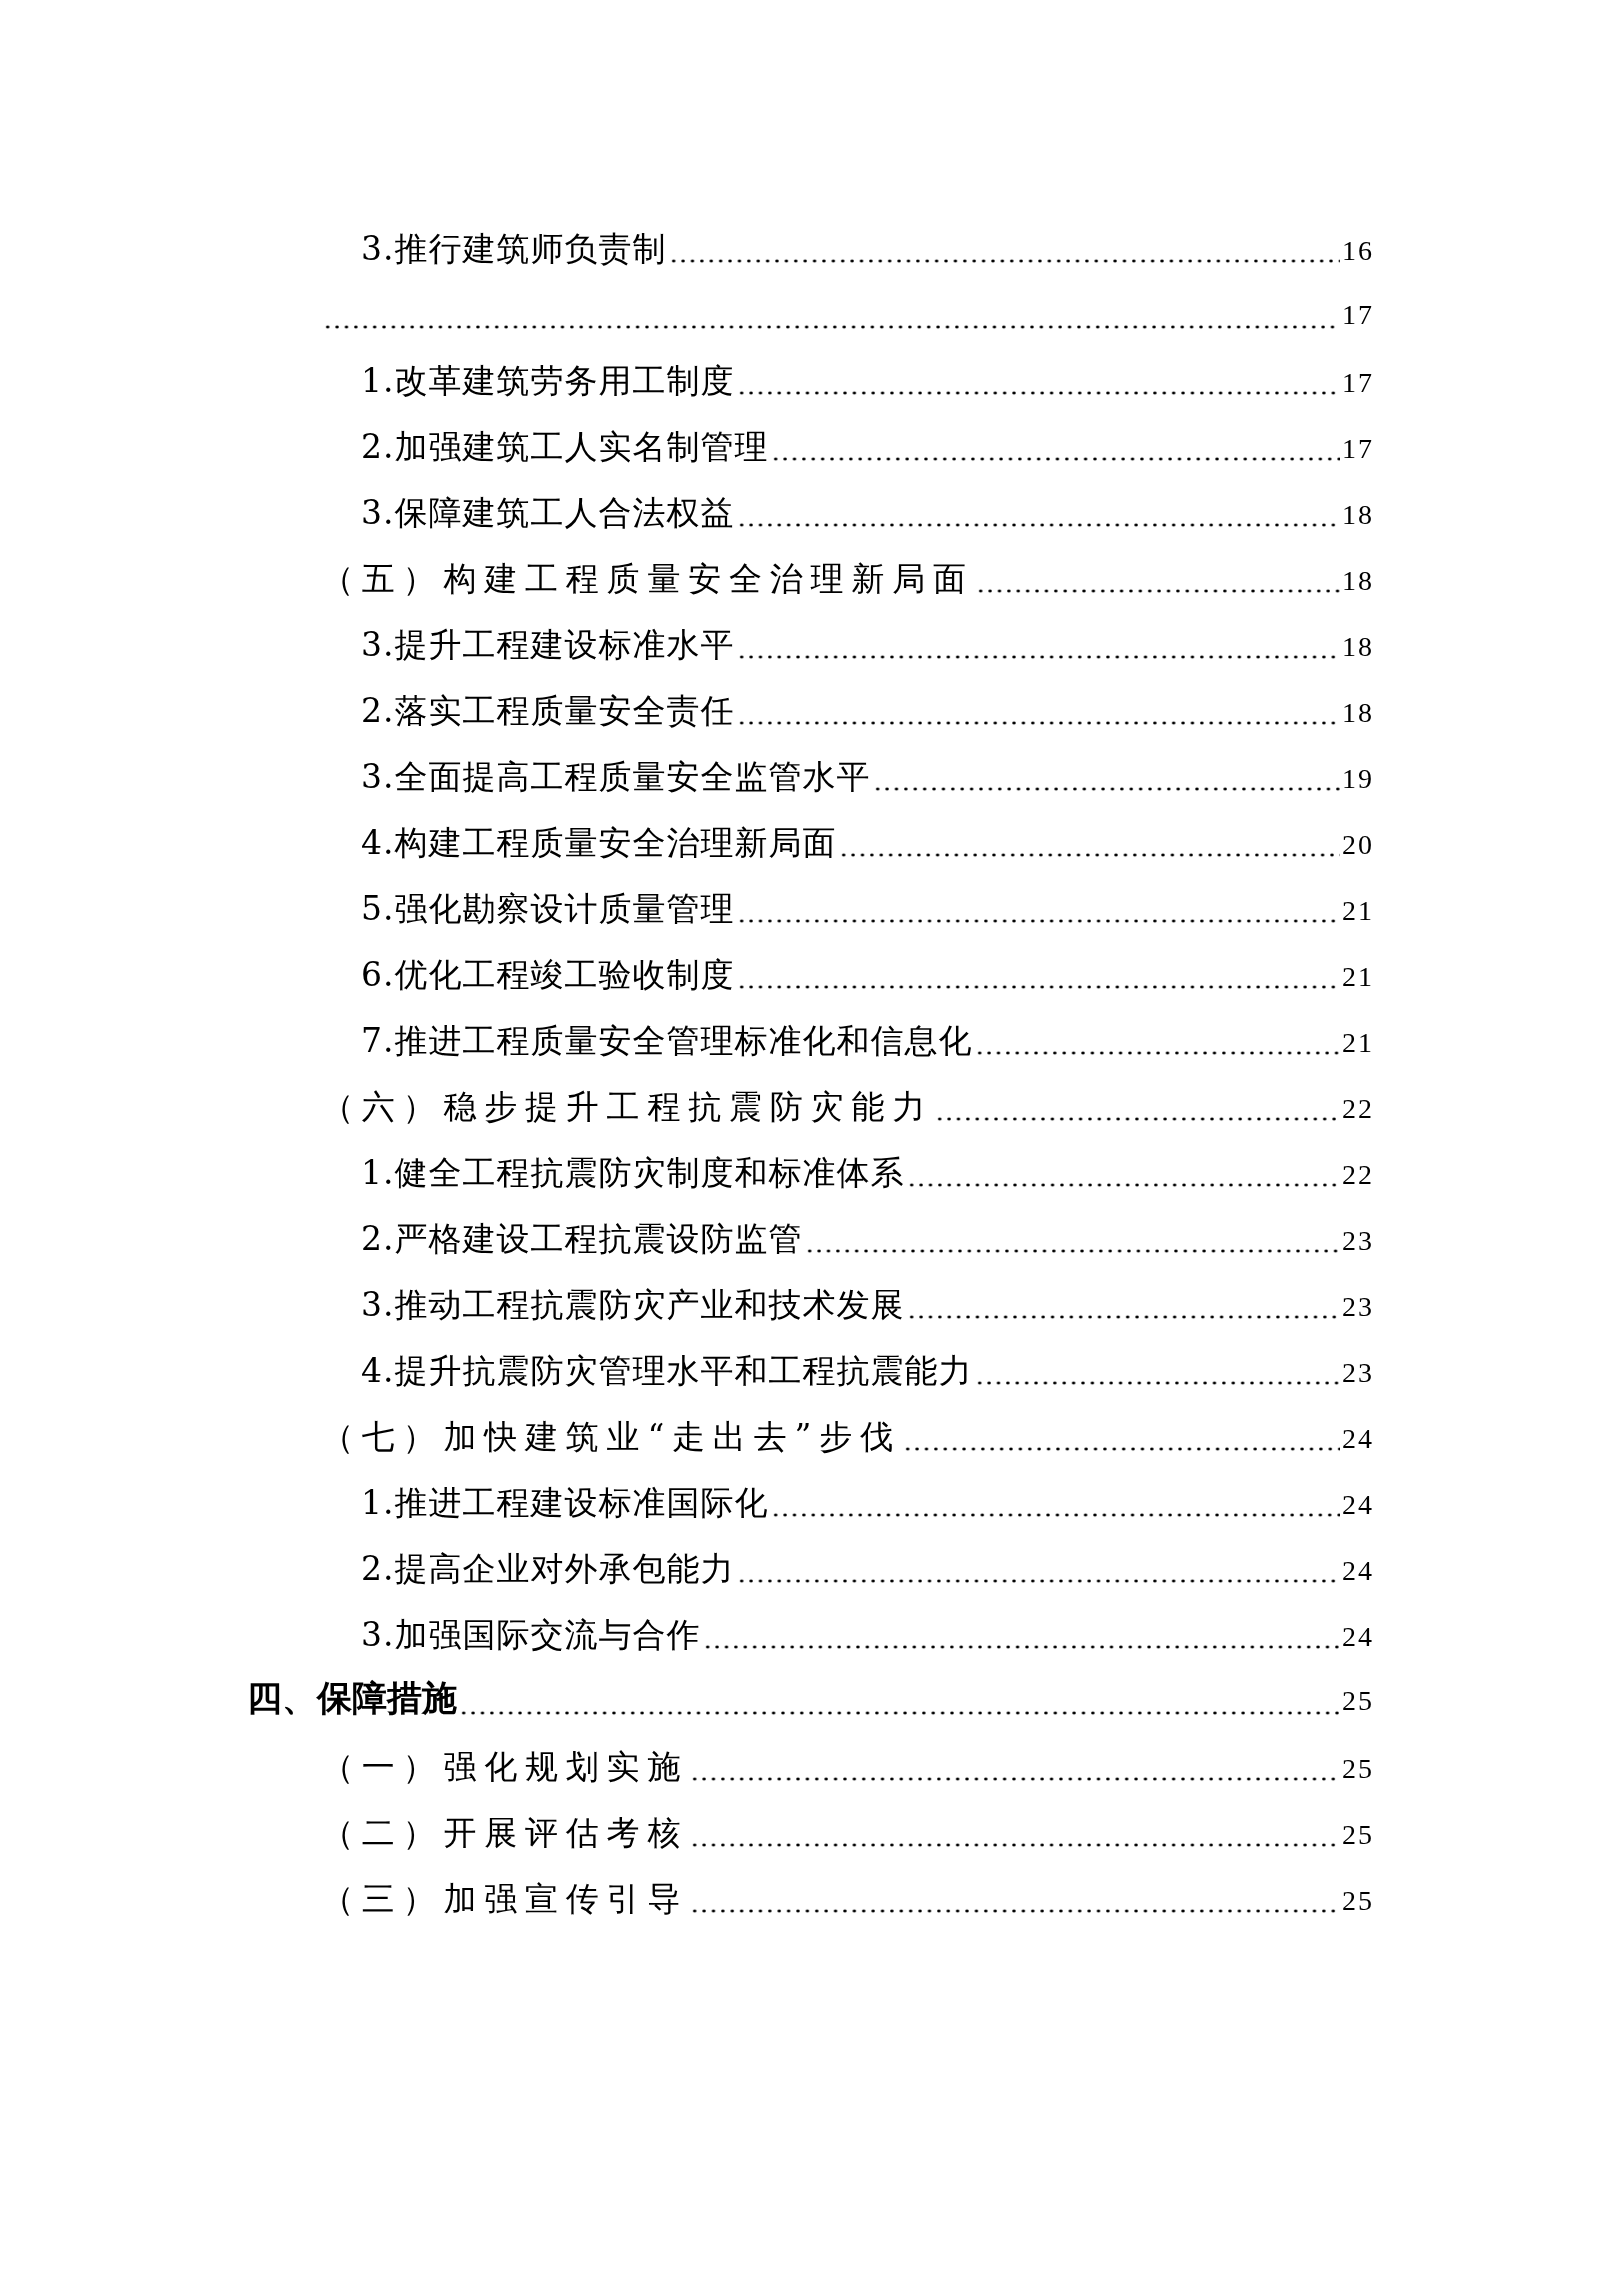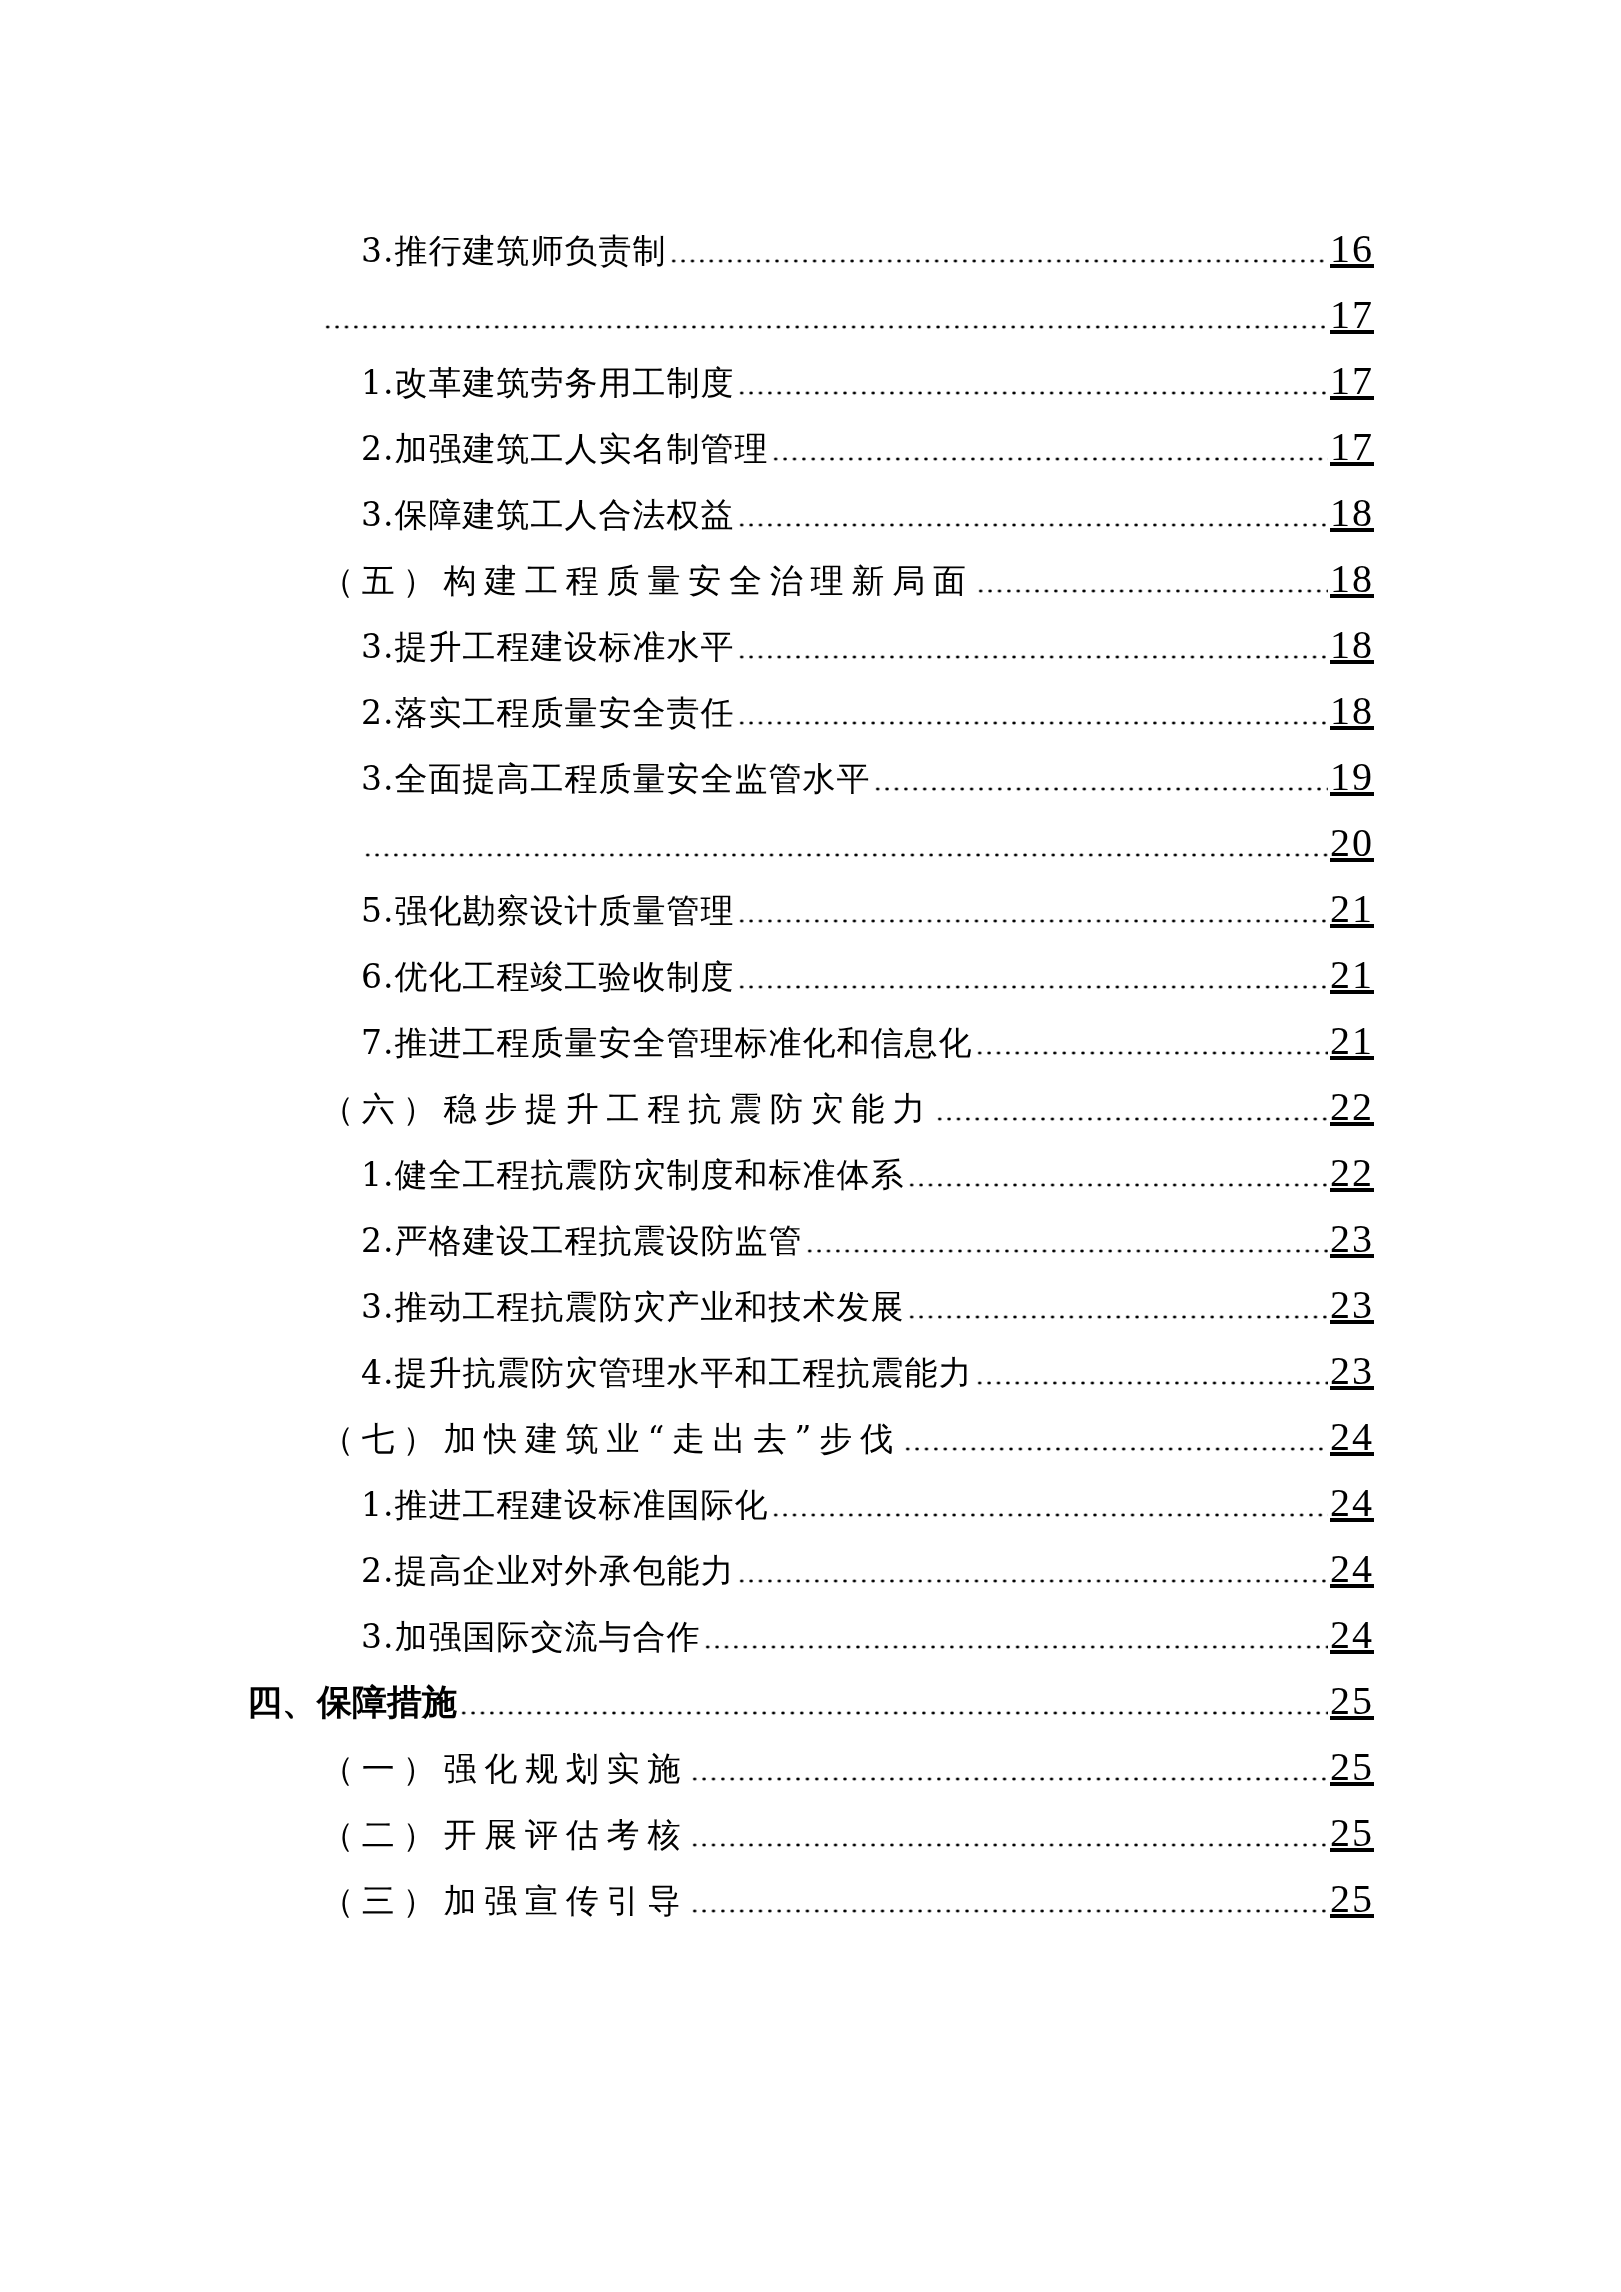--- a/index.html
+++ b/index.html
@@ -66,24 +66,23 @@
     height: 13.7px;
     margin: 0 2px 7.8px 2px;
     background-image: radial-gradient(circle, #000 1.4px, transparent 1.8px);
     background-size: 9.4px 5.9px;
     background-repeat: repeat-x;
     background-position: left center;
   }
   .page-num {
     white-space: nowrap;
     font-family: "Liberation Serif", "DejaVu Serif", serif;
-    font-size: 40px;
+    font-size: 28px;
     line-height: 39px;
     letter-spacing: 2px;
-    text-decoration: underline;
   }
 </style>
 </head>
 <body>
 
 <div class="page">
   <div class="toc">
 
     <div class="toc-entry level-3">
         <div class="inner">
@@ -151,20 +150,21 @@
     <div class="toc-entry level-3">
         <div class="inner">
       <span class="entry-title">3.全面提高工程质量安全监管水平</span>
       <span class="leader"></span>
       <span class="page-num">19</span>
     </div>
       </div>
 
     <div class="toc-entry level-3">
         <div class="inner">
+      <span class="entry-title">4.构建工程质量安全治理新局面</span>
       <span class="leader"></span>
       <span class="page-num">20</span>
     </div>
       </div>
 
     <div class="toc-entry level-3">
         <div class="inner">
       <span class="entry-title">5.强化勘察设计质量管理</span>
       <span class="leader"></span>
       <span class="page-num">21</span>

